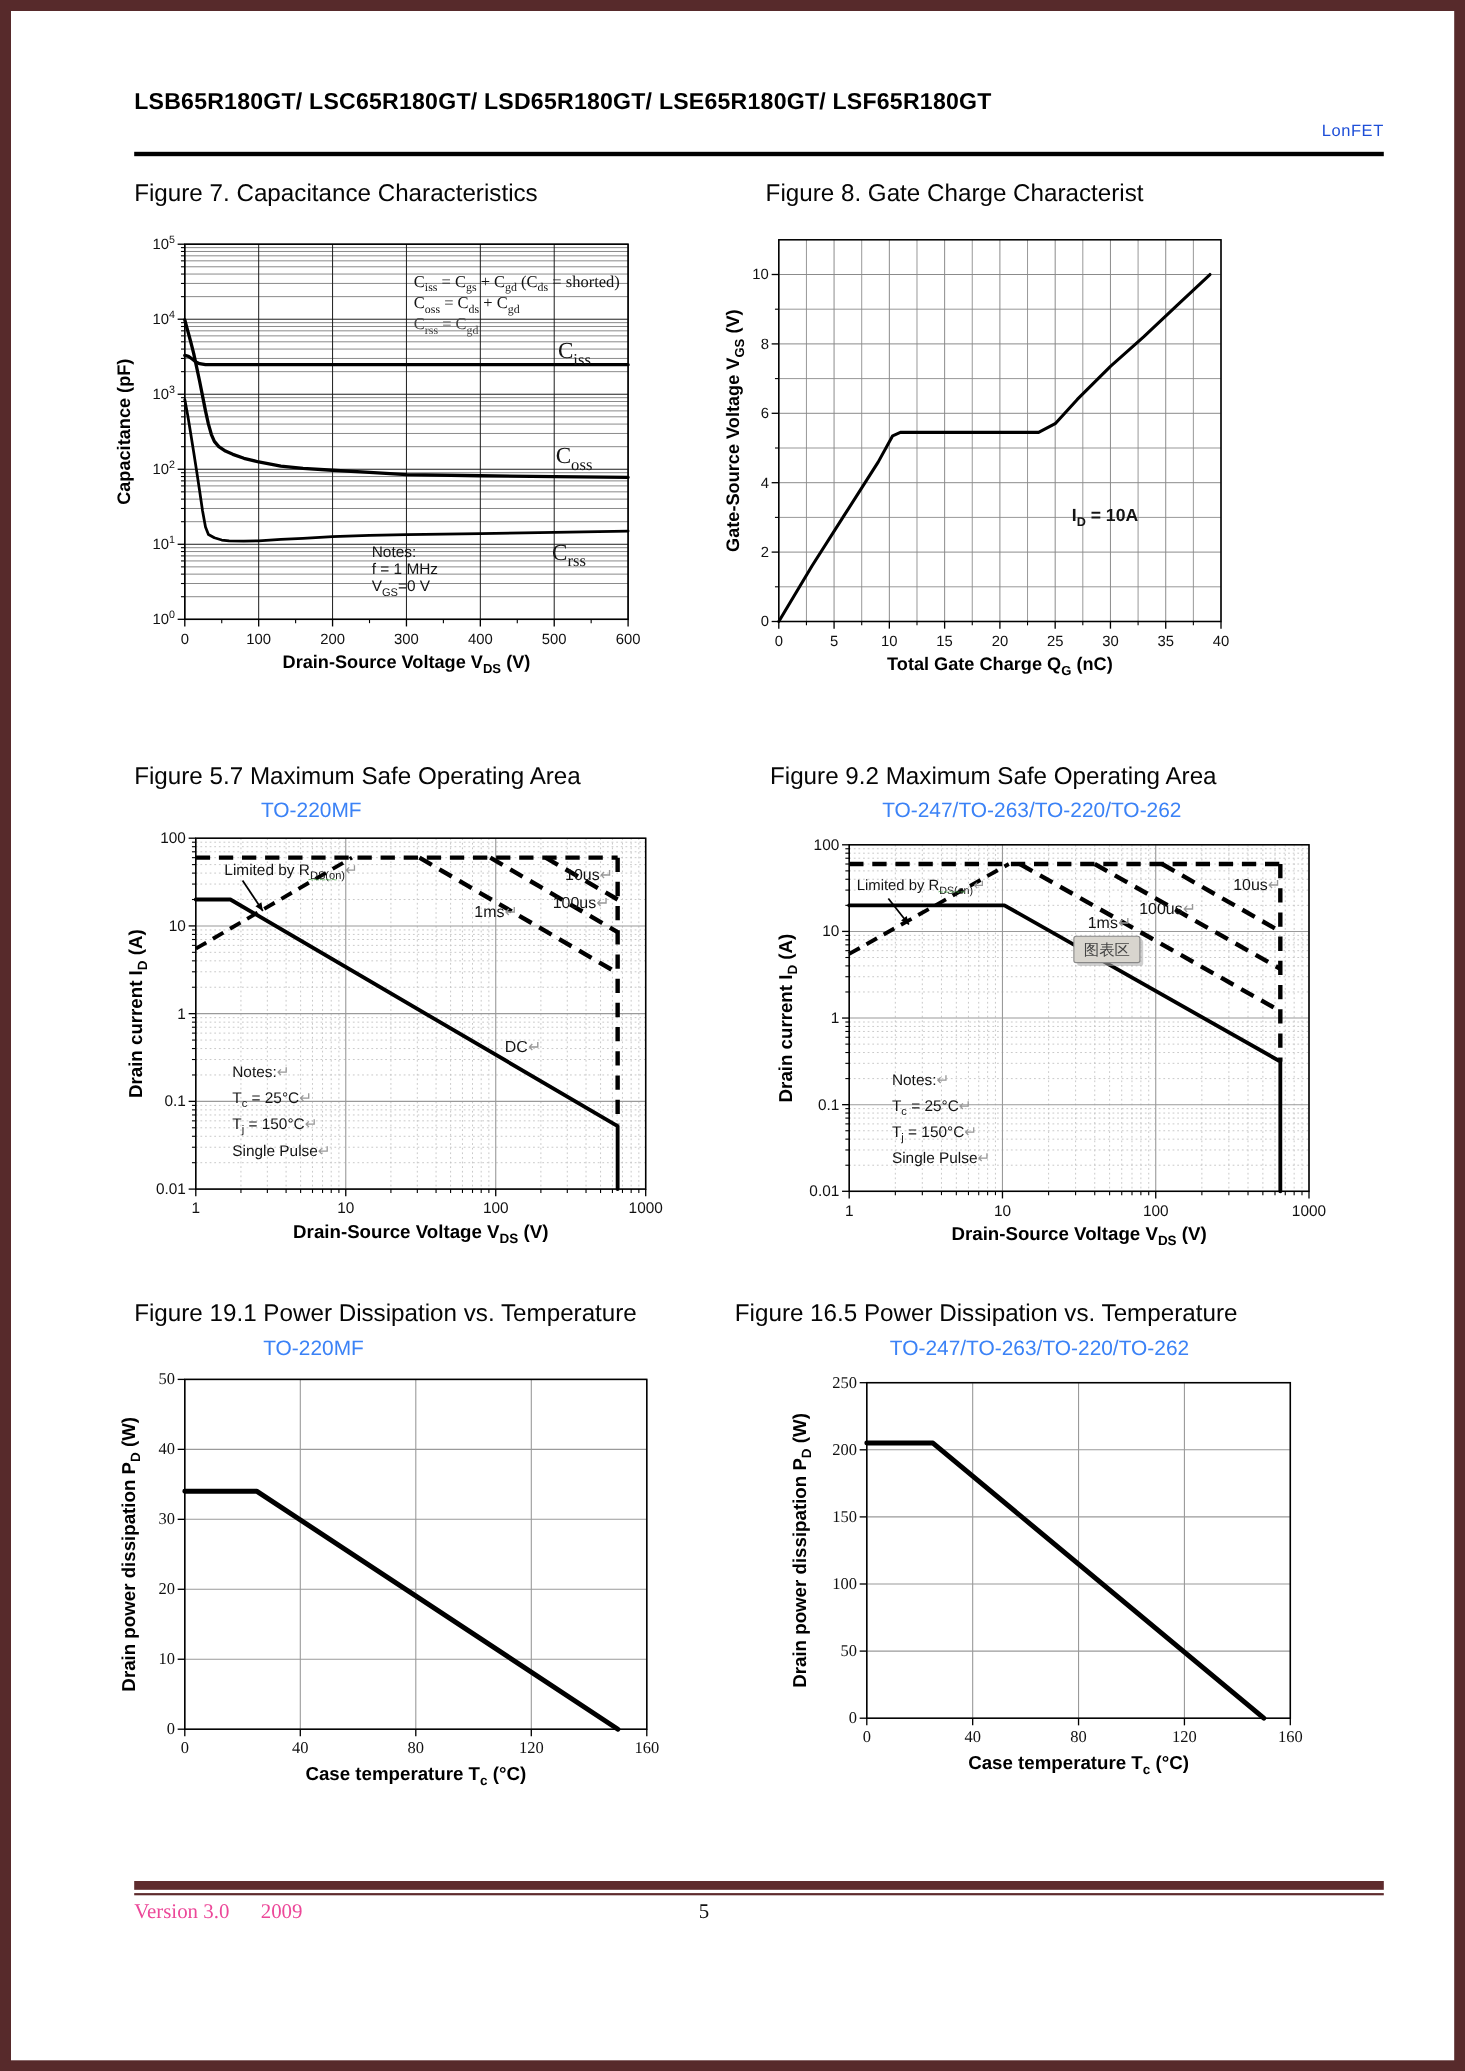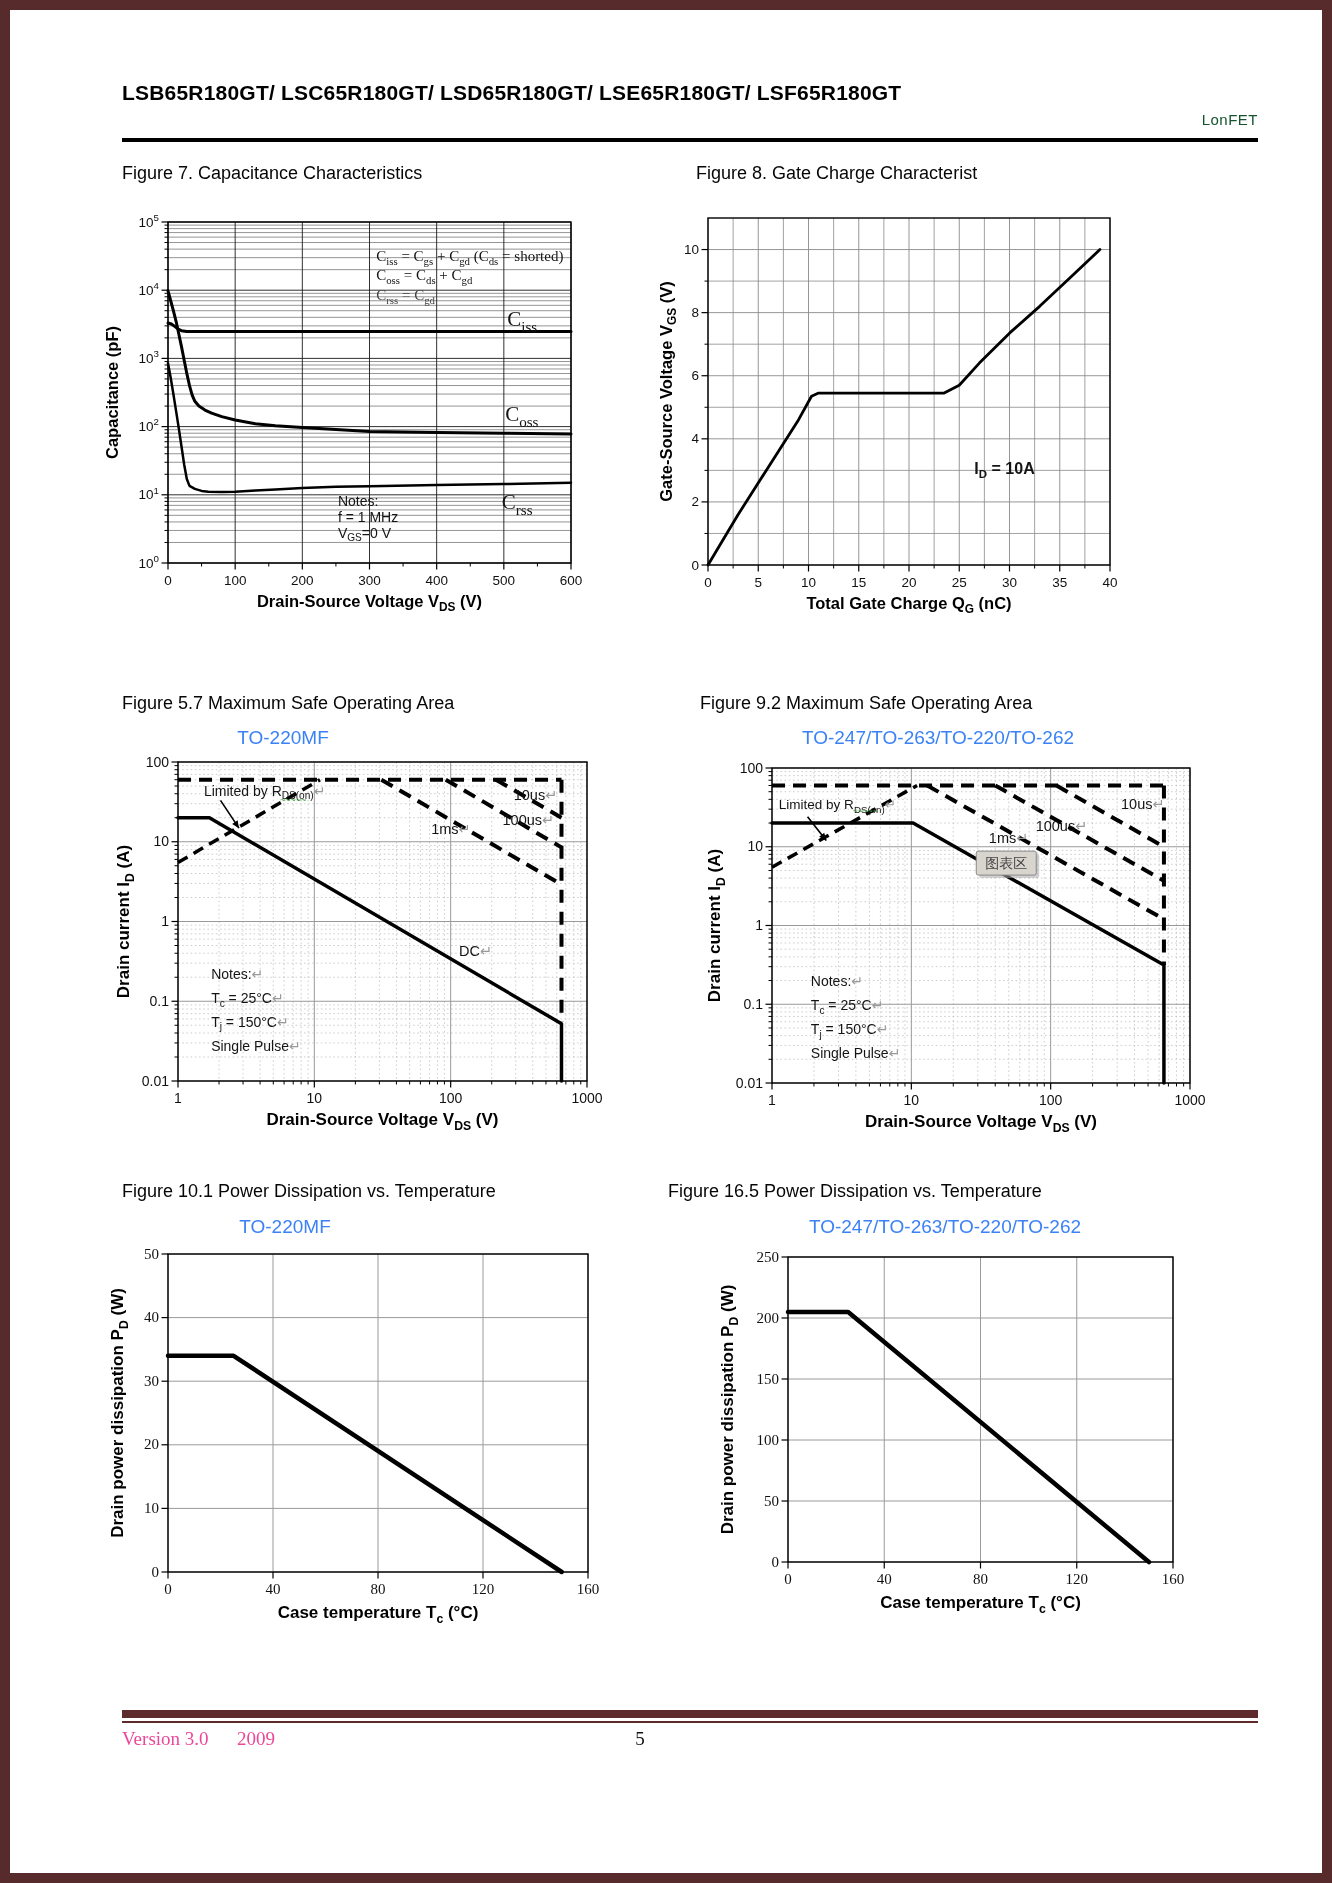--- a/index.html
+++ b/index.html
@@ -5,23 +5,23 @@
   html,body{margin:0;padding:0;}
   body{
     width:1332px;height:1883px;position:relative;background:#ffffff;
     font-family:"Liberation Sans",sans-serif;color:#111;overflow:hidden;
   }
   .border-frame{position:absolute;left:0;top:0;right:0;bottom:0;
     border:10px solid #572a2b;pointer-events:none;z-index:50;}
   .hdr-title{position:absolute;left:122px;width:1136px;top:81px;text-align:left;
     font-weight:bold;font-size:21px;letter-spacing:0.2px;color:#000;}
   .hdr-brand{position:absolute;left:122px;width:1136px;top:111px;text-align:right;
-    font-size:15px;color:#14532d;letter-spacing:0.5px;}
+    font-size:15px;color:#1d4ed8;letter-spacing:0.5px;}
   .hdr-rule{position:absolute;left:122px;width:1136px;top:138px;height:4px;background:#000;}
-  .caption{position:absolute;font-size:18px;color:#060606;white-space:nowrap;}
+  .caption{position:absolute;font-size:22px;color:#060606;white-space:nowrap;}
   .subtitle{position:absolute;font-size:19px;color:#3b82f6;text-align:center;white-space:nowrap;}
   svg.chart{position:absolute;overflow:visible;}
   .ftr-bar{position:absolute;left:122px;width:1136px;top:1710px;height:8px;background:#5e2b2d;}
   .ftr-line{position:absolute;left:122px;width:1136px;top:1721px;height:2px;background:#5e2b2d;}
   .ftr-text{position:absolute;top:1728px;font-family:"Liberation Serif",serif;
     font-size:19px;color:#ec4899;white-space:nowrap;}
   .ftr-page{position:absolute;left:122px;width:1036px;top:1728px;text-align:center;
     font-family:"Liberation Serif",serif;font-size:19px;color:#111;}
 </style>
 </head>
@@ -581,21 +581,21 @@
     <text x="150.8396683994275" y="257.8082595999994" fill="#141414" font-size="14" text-anchor="start" font-family="'Liberation Sans',sans-serif"><tspan font-size="14">T</tspan><tspan dy="3.7800000000000002" font-size="10.08">c</tspan><tspan dy="-3.7800000000000002" font-size="14"> = 25°C</tspan><tspan font-size="14" fill="#999999">↵</tspan></text>
     <text x="150.8396683994275" y="281.91911838116533" fill="#141414" font-size="14" text-anchor="start" font-family="'Liberation Sans',sans-serif"><tspan font-size="14">T</tspan><tspan dy="3.7800000000000002" font-size="10.08">j</tspan><tspan dy="-3.7800000000000002" font-size="14"> = 150°C</tspan><tspan font-size="14" fill="#999999">↵</tspan></text>
     <text x="150.8396683994275" y="305.62523053970386" fill="#141414" font-size="14" text-anchor="start" font-family="'Liberation Sans',sans-serif"><tspan font-size="14">Single Pulse</tspan><tspan font-size="14" fill="#999999">↵</tspan></text>
     <rect x="319.2529457409985" y="102.0991544520125" width="60" height="24" fill="#aaa" opacity="0.55" rx="2"></rect>
     <rect x="316.2529457409985" y="99.0991544520125" width="60" height="24" fill="#d8d5ce" stroke="#888" stroke-width="1" rx="2"></rect>
     <text x="346.2529457409985" y="116.0991544520125" text-anchor="middle" fill="#444" font-size="14">图表区</text>
     <text x="321" y="375" text-anchor="middle" fill="#000" font-size="17" font-weight="bold"><tspan font-size="17">Drain-Source Voltage V</tspan><tspan dy="4.59" font-size="12.24">DS</tspan><tspan dy="-4.59" font-size="17"> (V)</tspan></text>
     <text transform="translate(60,173.5) rotate(-90)" text-anchor="middle" fill="#000" font-size="17" font-weight="bold"><tspan font-size="17">Drain current I</tspan><tspan dy="4.59" font-size="12.24">D</tspan><tspan dy="-4.59" font-size="17"> (A)</tspan></text>
   </svg>
 
-<div class="caption" style="left:122px;top:1181px">Figure 10.1 Power Dissipation vs. Temperature</div>
+<div class="caption" style="left:122px;top:1181px">Figure 19.1 Power Dissipation vs. Temperature</div>
 <div class="subtitle" style="left:135px;top:1216px;width:300px">TO-220MF</div>
 <div class="caption" style="left:668px;top:1181px">Figure 16.5 Power Dissipation vs. Temperature</div>
 <div class="subtitle" style="left:745px;top:1216px;width:400px">TO-247/TO-263/TO-220/TO-262</div>
 <svg class="chart" style="left:110px;top:1240px" width="560" height="420">
     <line x1="58" y1="14" x2="58" y2="332" stroke="#9a9a9a" stroke-width="1"></line>
     <line x1="163" y1="14" x2="163" y2="332" stroke="#9a9a9a" stroke-width="1"></line>
     <line x1="268" y1="14" x2="268" y2="332" stroke="#9a9a9a" stroke-width="1"></line>
     <line x1="373" y1="14" x2="373" y2="332" stroke="#9a9a9a" stroke-width="1"></line>
     <line x1="478" y1="14" x2="478" y2="332" stroke="#9a9a9a" stroke-width="1"></line>
     <line x1="58" y1="332" x2="478" y2="332" stroke="#9a9a9a" stroke-width="1"></line>

